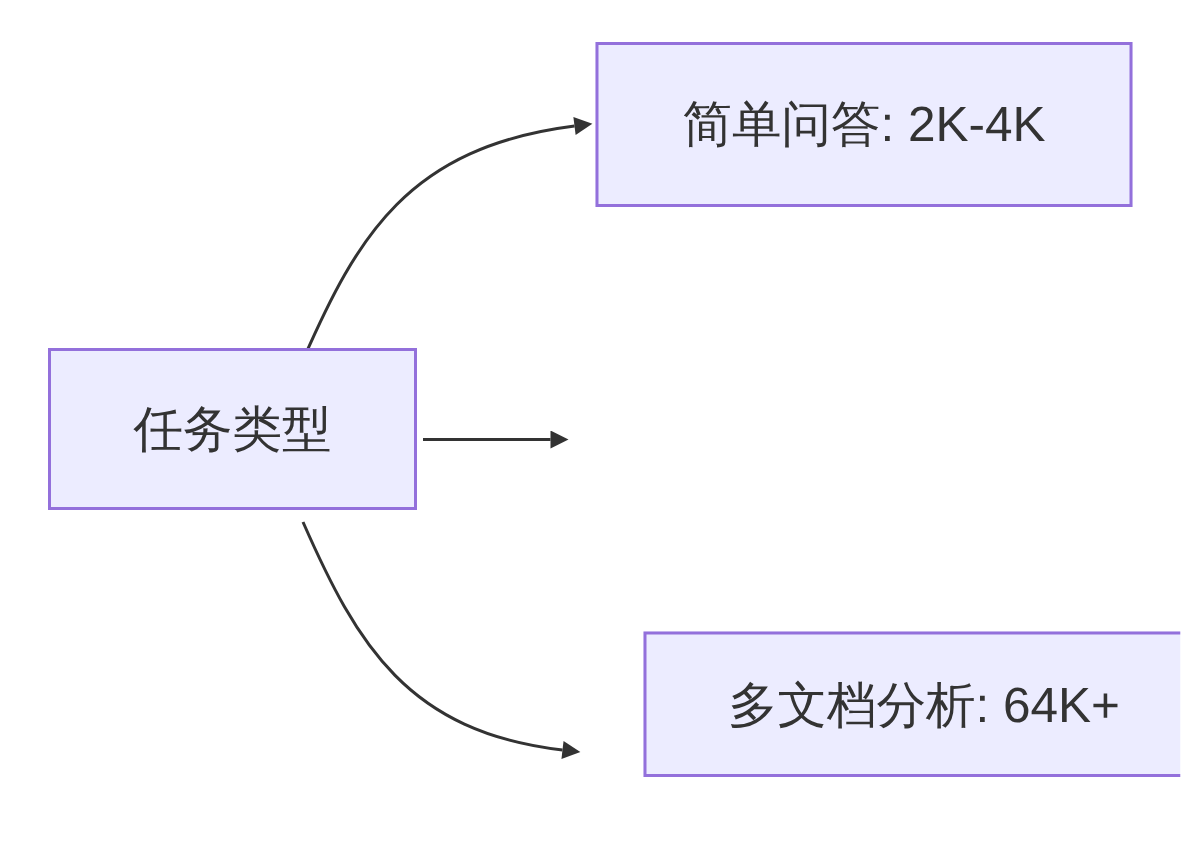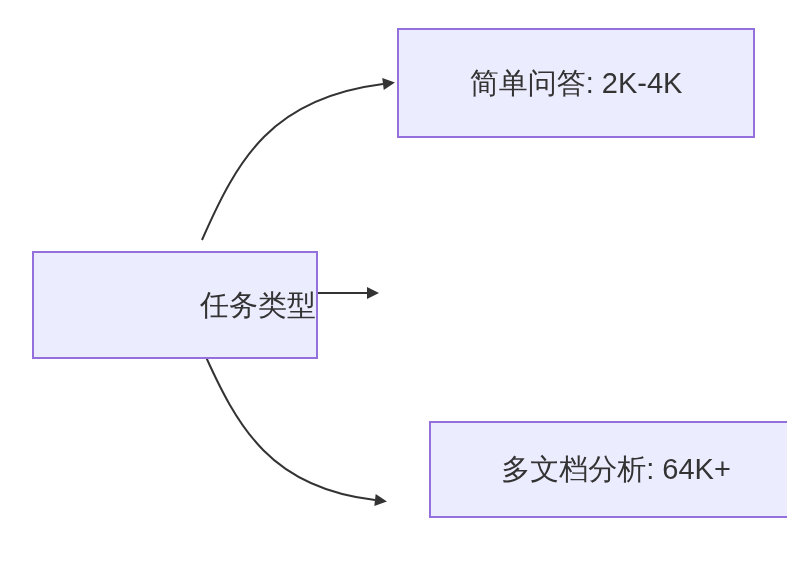--- a/index.html
+++ b/index.html
@@ -21,29 +21,29 @@
     top: 0;
     width: 787px;
     height: 572px;
   }
   .node {
     position: absolute;
     box-sizing: border-box;
     background: #ECECFF;
     border: 2px solid #9370DB;
     color: #333333;
-    font-size: 29px;
+    font-size: 33px;
     line-height: 1.2;
     display: flex;
     align-items: center;
     justify-content: center;
     text-align: center;
     white-space: nowrap;
   }
-  .node-root   { left: 32px;  top: 251px; width: 286px; height: 108px; justify-content: flex-end; }
+  .node-root   { left: 32px;  top: 232px; width: 246px; height: 108px; }
   .node-child0 { left: 397px; top: 28px;  width: 358px; height: 110px; }
   .node-child1 { left: 381px; top: 238px; width: 392px; height: 109px; }
   .node-child2 { left: 389px; top: 421px; width: 374px; height: 97px; margin-left: 40px; }
   .edge-path {
     fill: none;
     stroke: #333333;
     stroke-width: 2px;
   }
 </style>
 </head>

